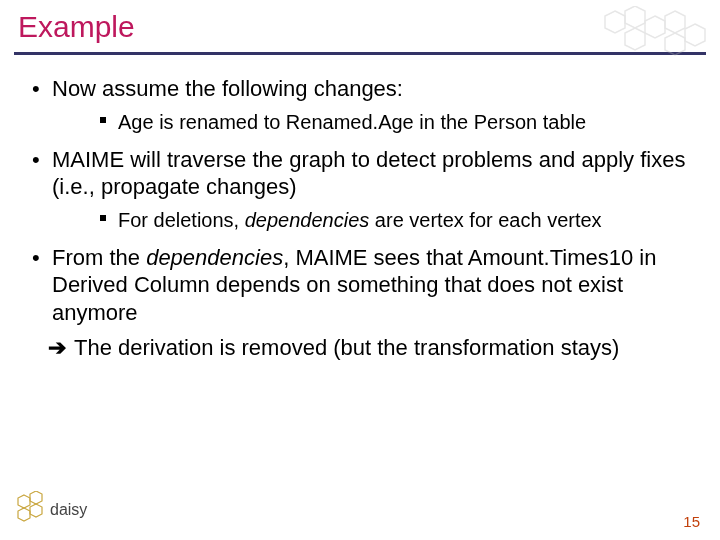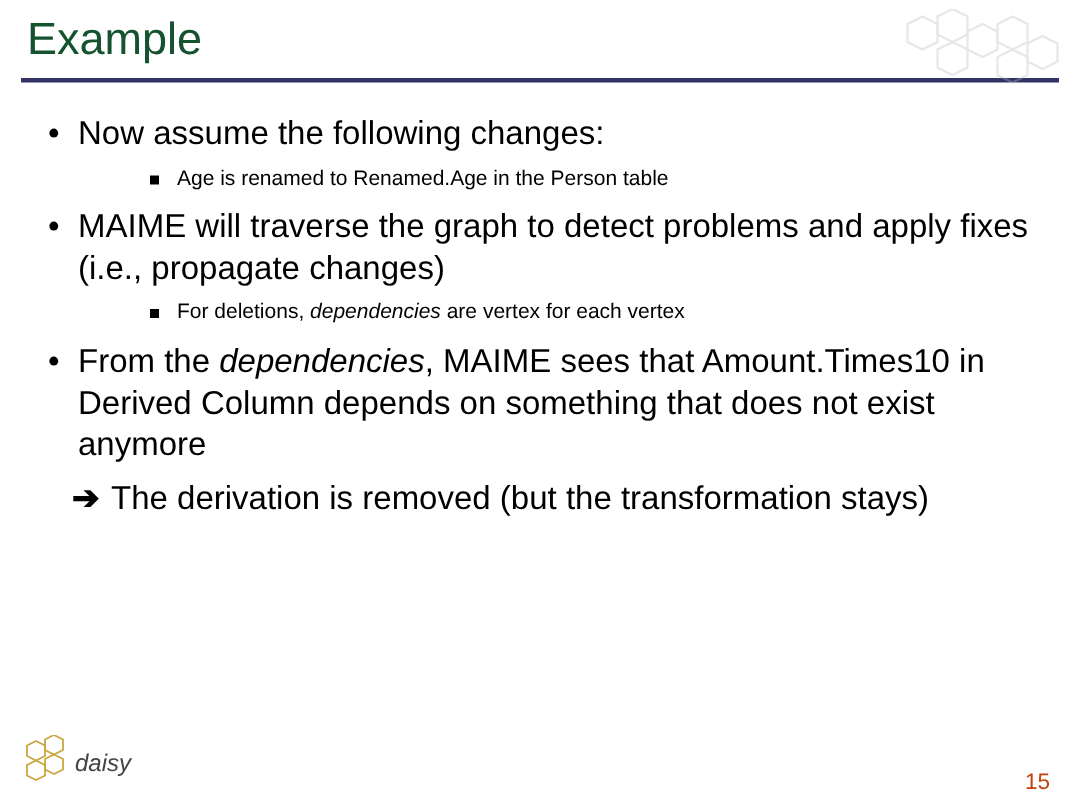--- a/index.html
+++ b/index.html
@@ -9,21 +9,21 @@
     background: #fff;
     font-family: Arial, Helvetica, sans-serif;
     position: relative;
     overflow: hidden;
   }
   .title-area {
     padding: 10px 0 2px 18px;
   }
   .title {
     font-size: 30px;
-    color: #14532d;
+    color: #be185d;
     font-weight: normal;
   }
   .title-rule {
     margin: 6px 14px 0 14px;
     height: 3px;
     background: #333366;
   }
   .hex-decor {
     position: absolute;
     top: 6px;
@@ -61,40 +61,39 @@
   ul.level1 > li.arrow {
     padding-left: 44px;
   }
   ul.level2 {
     list-style: none;
     margin: 6px 0 10px 44px;
   }
   ul.level2 > li {
     position: relative;
     padding-left: 22px;
-    font-size: 14px;
+    font-size: 20px;
     color: #000;
     margin-bottom: 2px;
     line-height: 1.35;
   }
   ul.level2 > li::before {
     content: "";
     position: absolute;
     left: 4px;
     top: 8px;
     width: 6px;
     height: 6px;
     background: #000;
   }
   .italic { font-style: italic; }
   .footer-logo {
     position: absolute;
     left: 14px;
     bottom: 10px;
-    font-style: italic;
   }
   .page-num {
     position: absolute;
     right: 20px;
     bottom: 10px;
     font-size: 15px;
     color: #c2410c;
   }
 </style>
 </head>

